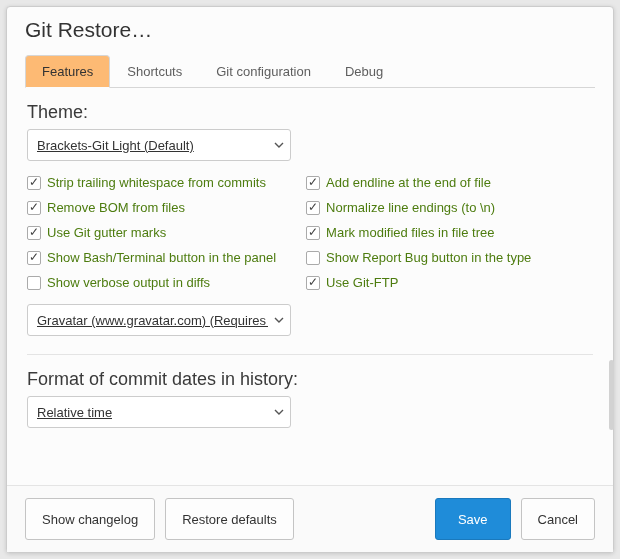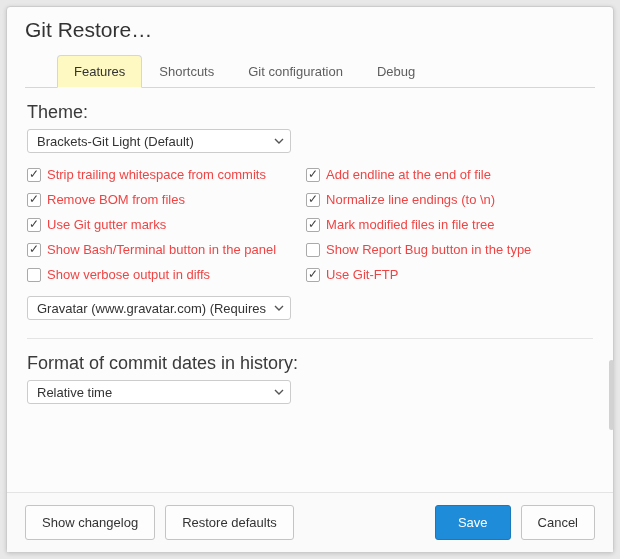--- a/index.html
+++ b/index.html
@@ -45,64 +45,64 @@
     color: #5e5e5e;
     cursor: pointer;
     border: 1px solid transparent;
     border-bottom: none;
     border-top-left-radius: 4px;
     border-top-right-radius: 4px;
     position: relative;
     top: 1px;
   }
   .tab.active {
-    background: #fef9c3;
+    background: #fdba74;
     border: 1px solid #d6d6d6;
     border-bottom: 1px solid #fcfcfc;
     color: #333;
-    margin-left: 32px;
   }
   .panel {
     padding: 14px 2px 0 2px;
   }
   .label {
     color: #3a3a3a;
     margin-bottom: 6px;
     font-size: 18px;
   }
   .select {
     display: flex;
     align-items: center;
     justify-content: space-between;
     width: 264px;
-    height: 24px;
+    height: 32px;
     border: 1px solid #ccc;
     border-radius: 3px;
     background: #fff;
     padding: 0 6px 0 9px;
     font-size: 13px;
     color: #333;
     cursor: pointer;
     overflow: hidden;
     white-space: nowrap;
+    text-decoration: underline;
   }
   .select .txt { overflow: hidden; text-overflow: clip; }
   .select .chev { flex-shrink: 0; margin-left: 6px; }
   .check-cols {
     display: flex;
     gap: 30px;
     margin-top: 14px;
   }
   .col { display: flex; flex-direction: column; gap: 10px; }
   .check-row {
     display: flex;
     align-items: center;
     gap: 6px;
     font-size: 13px;
-    color: #ef4444;
+    color: #4d7c0f;
     cursor: pointer;
   }
   .cb {
     width: 14px; height: 14px;
     border: 1px solid #aaa;
     border-radius: 2px;
     background: #fff;
     display: flex;
     align-items: center;
     justify-content: center;
@@ -125,21 +125,21 @@
   .footer {
     border-top: 1px solid #e4e4e4;
     padding: 12px 18px;
     display: flex;
     align-items: center;
     gap: 10px;
     background: #fafafa;
   }
   .spacer { flex: 1; }
   .btn {
-    height: 35px;
+    height: 42px;
     padding: 0 16px;
     border: 1px solid #c4c4c4;
     border-radius: 3px;
     background: #fdfdfd;
     font-size: 13px;
     color: #333;
     cursor: pointer;
     display: inline-flex;
     align-items: center;
   }

